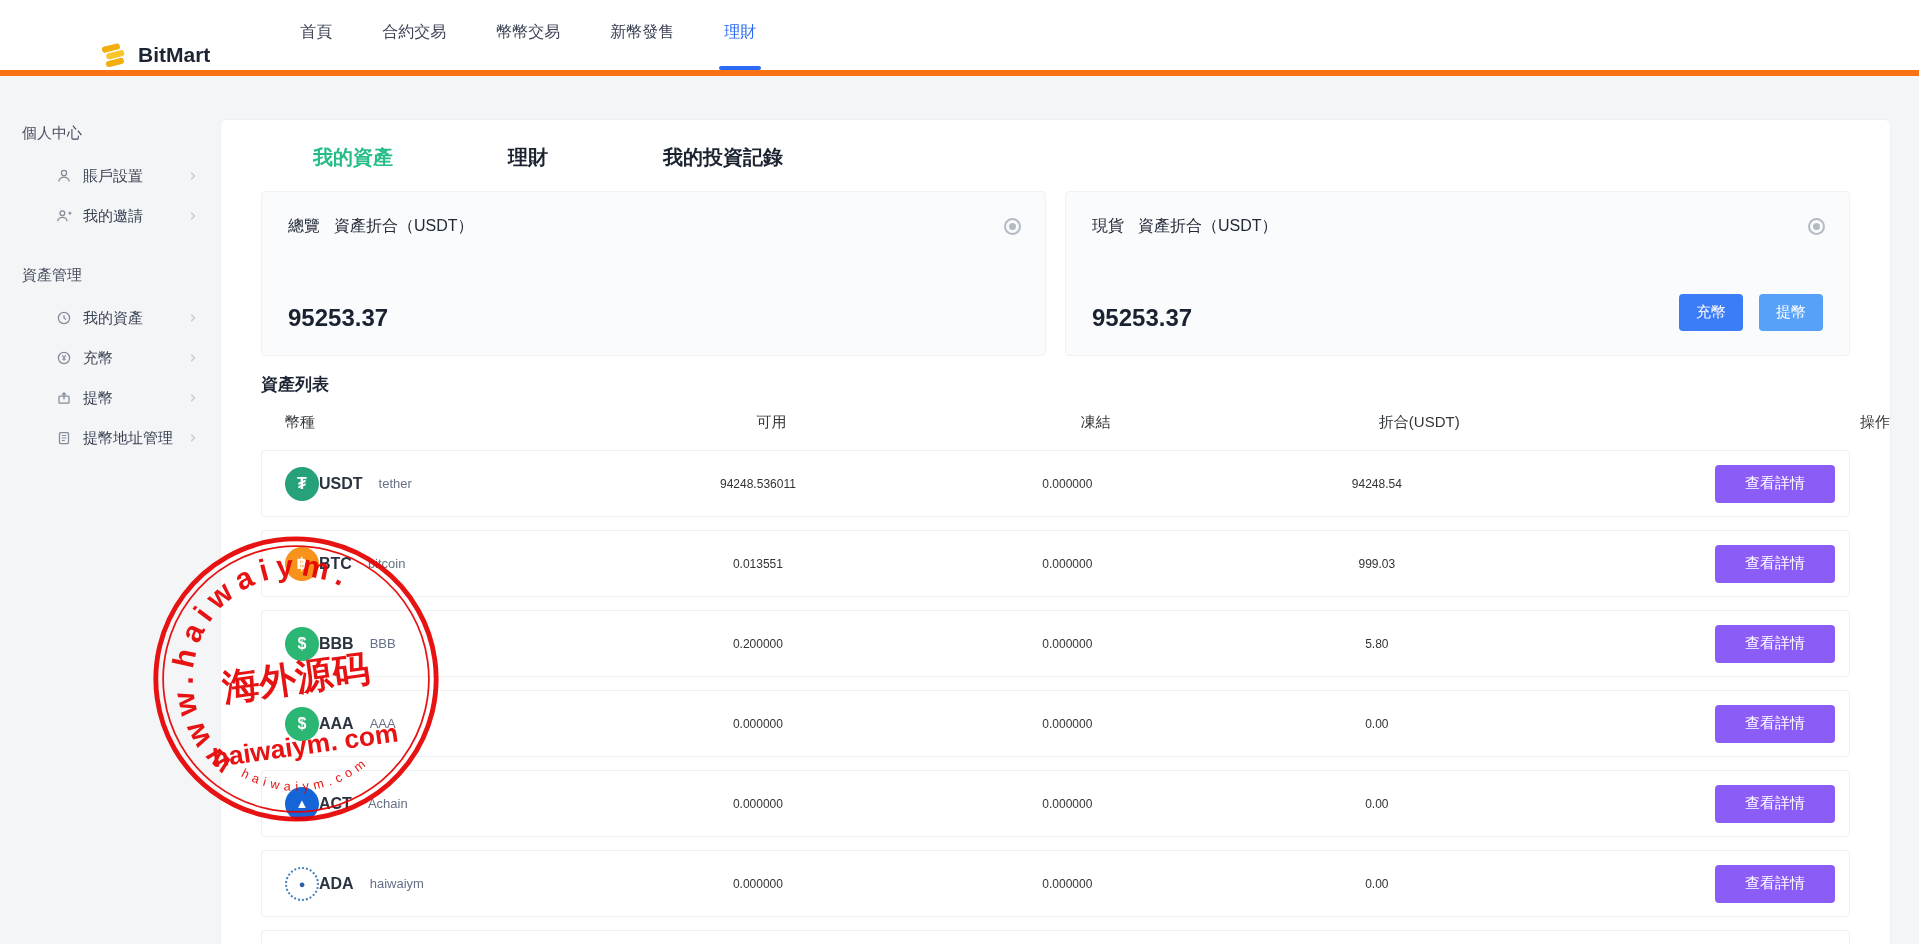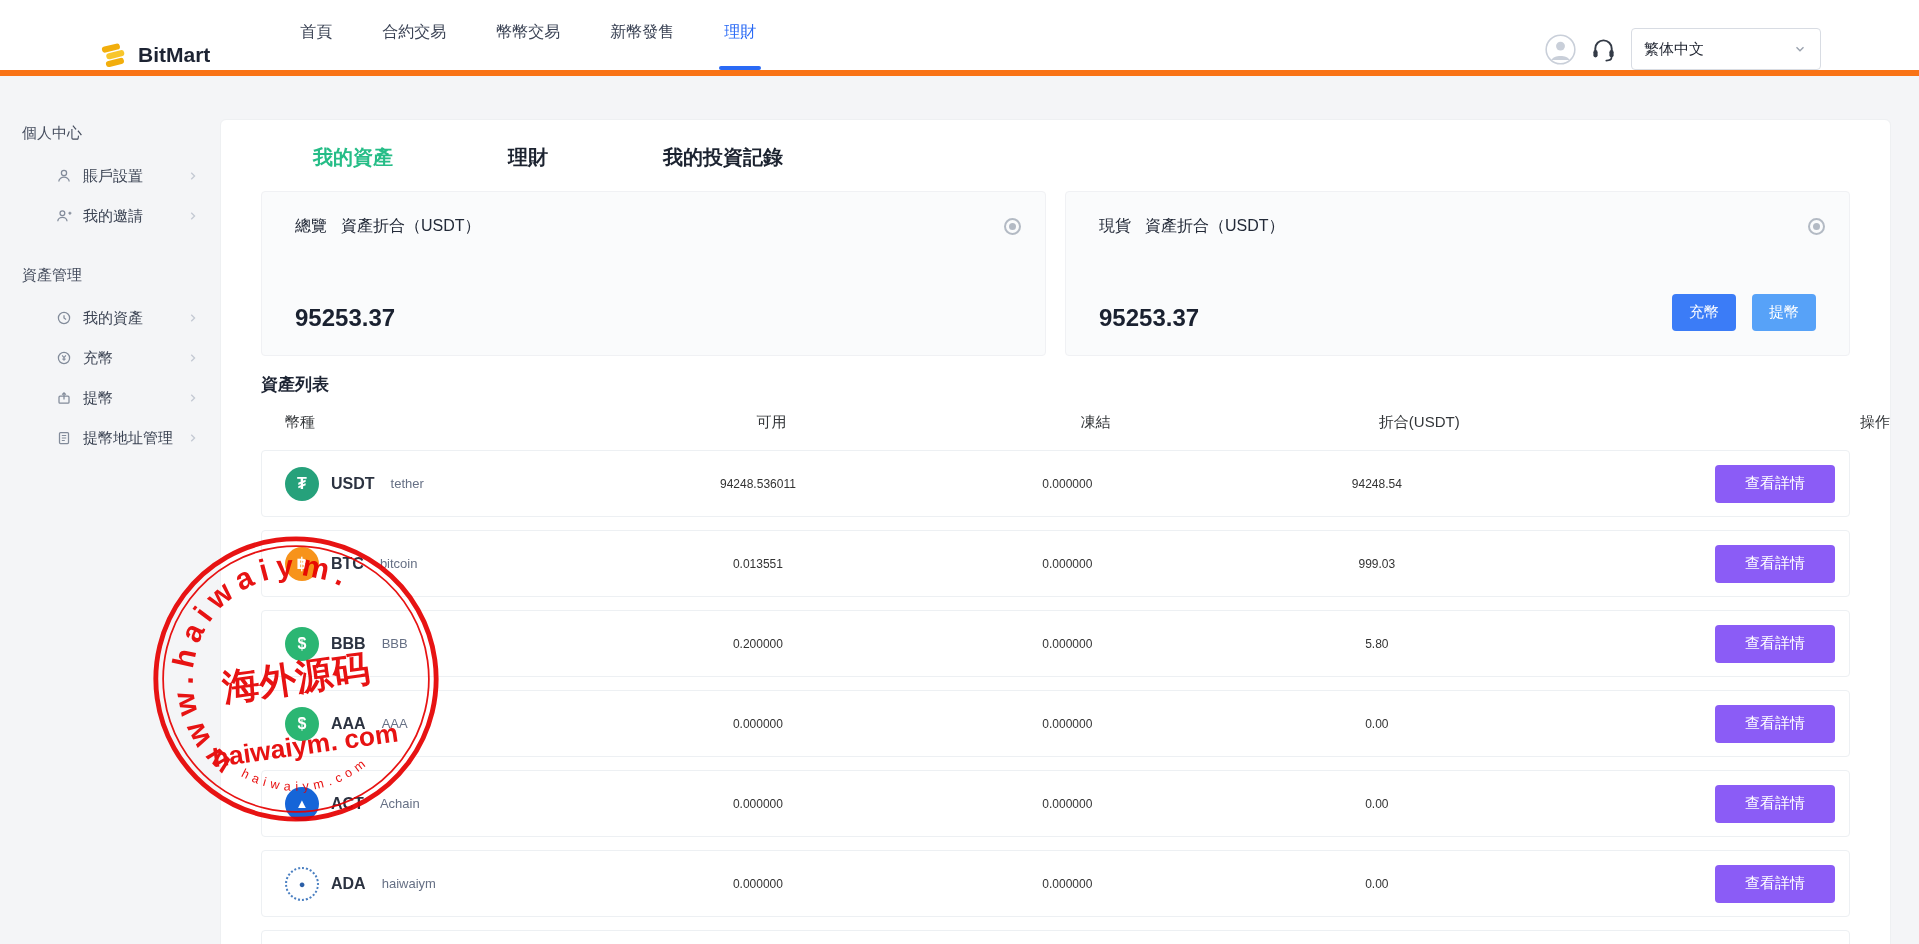--- a/index.html
+++ b/index.html
@@ -55,21 +55,21 @@
   }
   .tabs { display:flex; padding-left:52px; height:34px; align-items:center; margin-bottom:17px; }
   .tab {
     font-size:20px; font-weight:bold; color:#1c2330; margin-right:115px; cursor:pointer;
   }
   .tab.active { color:#26bd87; }
 
   .cards { display:flex; gap:19px; height:165px; }
   .card {
     flex:1; background:#fafbfc; border:1px solid #f0f1f4; border-radius:4px;
-    padding:24px 33px; position:relative; display:flex; flex-direction:column;
+    padding:24px 26px; position:relative; display:flex; flex-direction:column;
     justify-content:space-between;
   }
   .card-head { font-size:16px; color:#232a38; }
   .card-label { margin-right:14px; }
   .eye {
     position:absolute; top:26px; right:24px; width:17px; height:17px;
     border:2px solid #b3bac4; border-radius:50%; cursor:pointer;
   }
   .eye::after { content:""; position:absolute; inset:3px; background:#b3bac4; border-radius:50%; }
   .card-bottom { display:flex; align-items:flex-end; justify-content:space-between; }
@@ -92,21 +92,21 @@
 
   .asset-row {
     height:67px; background:#fff; border:1px solid #edf0f3; border-radius:4px;
     margin-bottom:13px;
   }
   .cell.coin { display:flex; align-items:center; padding-left:23px; }
   .coin-icon {
     width:34px; height:34px; border-radius:50%; color:#fff; font-size:16px; font-weight:bold;
     display:flex; align-items:center; justify-content:center; flex:none;
   }
-  .sym { margin-left:12px; font-size:16px; font-weight:bold; color:#2b3240; }
+  .sym { font-size:16px; font-weight:bold; color:#2b3240; }
   .cname { margin-left:16px; font-size:13px; color:#667085; }
   .cell.num { text-align:center; font-size:12px; color:#333; }
   .cell.action { display:flex; justify-content:flex-end; padding-right:14px; }
   .detail-btn {
     width:120px; height:38px; background:#8b5cf6; color:#fff; border:none; border-radius:4px;
     font-size:15px; cursor:pointer; font-family:inherit;
   }
   .asset-row.partial { margin-bottom:0; }
 
   
@@ -128,43 +128,20 @@
   </div>
 
   <nav class="mainnav">
     <div class="nav-item">首頁</div>
     <div class="nav-item">合約交易</div>
     <div class="nav-item">幣幣交易</div>
     <div class="nav-item">新幣發售</div>
     <div class="nav-item active">理財</div>
   </nav>
 
-  <div class="topbar-right">
-    <button class="icon-btn">
-      <svg viewBox="0 0 32 32" width="31" height="31">
-        <circle cx="16" cy="16" r="14.8" fill="#fff" stroke="#c9cfd9" stroke-width="1.6"></circle>
-        <circle cx="16" cy="12.5" r="4.6" fill="#c9cfd9"></circle>
-        <path d="M6.8 26.8c1.8-5.6 16.6-5.6 18.4 0" fill="#c9cfd9"></path>
-      </svg>
-    </button>
-    <button class="icon-btn">
-      <svg viewBox="0 0 28 28" width="27" height="27">
-        <path d="M5.5 17v-4a8.5 8.5 0 0 1 17 0v4" fill="none" stroke="#333a46" stroke-width="2"></path>
-        <rect x="3.5" y="14.6" width="4.4" height="7.6" rx="2.2" fill="#333a46"></rect>
-        <rect x="20.1" y="14.6" width="4.4" height="7.6" rx="2.2" fill="#333a46"></rect>
-        <path d="M22.3 22.4c0 2-2.6 3.1-5.4 3.1" fill="none" stroke="#333a46" stroke-width="1.8" stroke-linecap="round"></path>
-      </svg>
-    </button>
-    <div class="lang-select">
-      <span>繁体中文</span>
-      <svg viewBox="0 0 16 16" width="16" height="16">
-        <path d="M4.5 6.3L8 9.8l3.5-3.5" fill="none" stroke="#9aa2ae" stroke-width="1.4"></path>
-      </svg>
-    </div>
-  </div>
 </header>
 
 <aside class="sidebar">
   <div class="side-title">個人中心</div>
 
   <div class="side-item">
     <span class="s-icon">
       <svg viewBox="0 0 16 16" width="16" height="16">
           <circle cx="8" cy="5" r="2.6" fill="none" stroke="#828b9a" stroke-width="1.25"></circle>
           <path d="M2.8 13.5c0-2.9 3-4.3 5.2-4.3s5.2 1.4 5.2 4.3" fill="none" stroke="#828b9a" stroke-width="1.25"></path>

